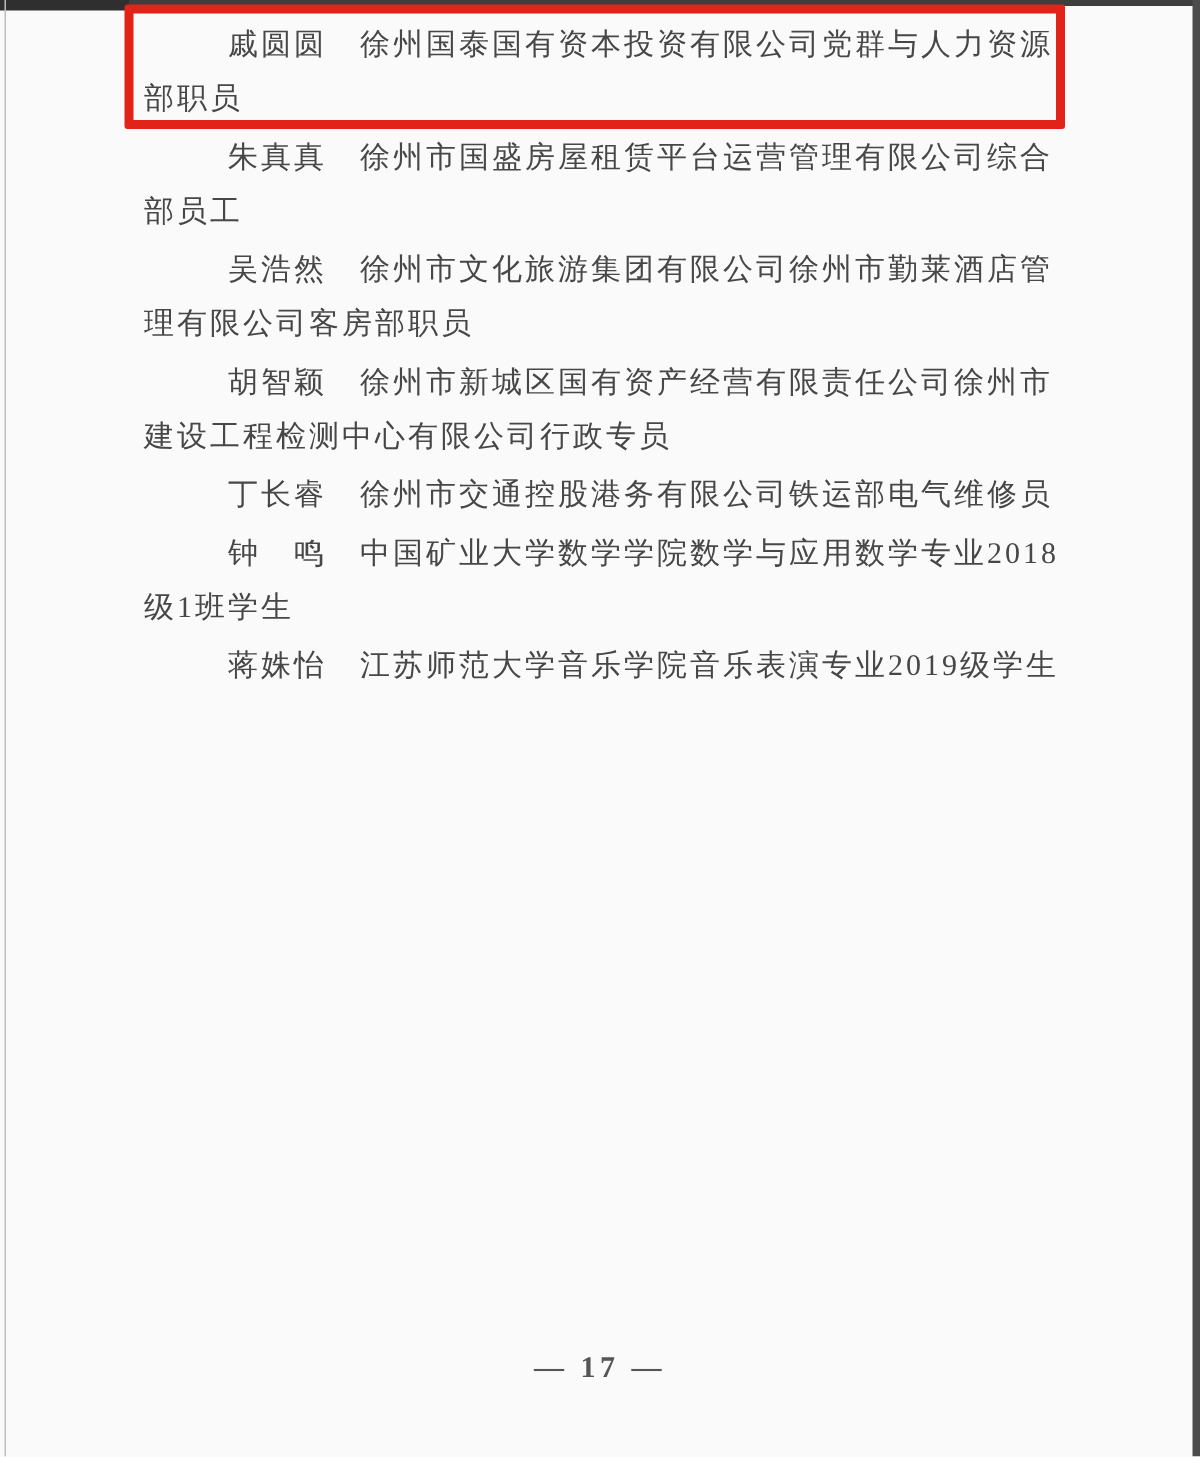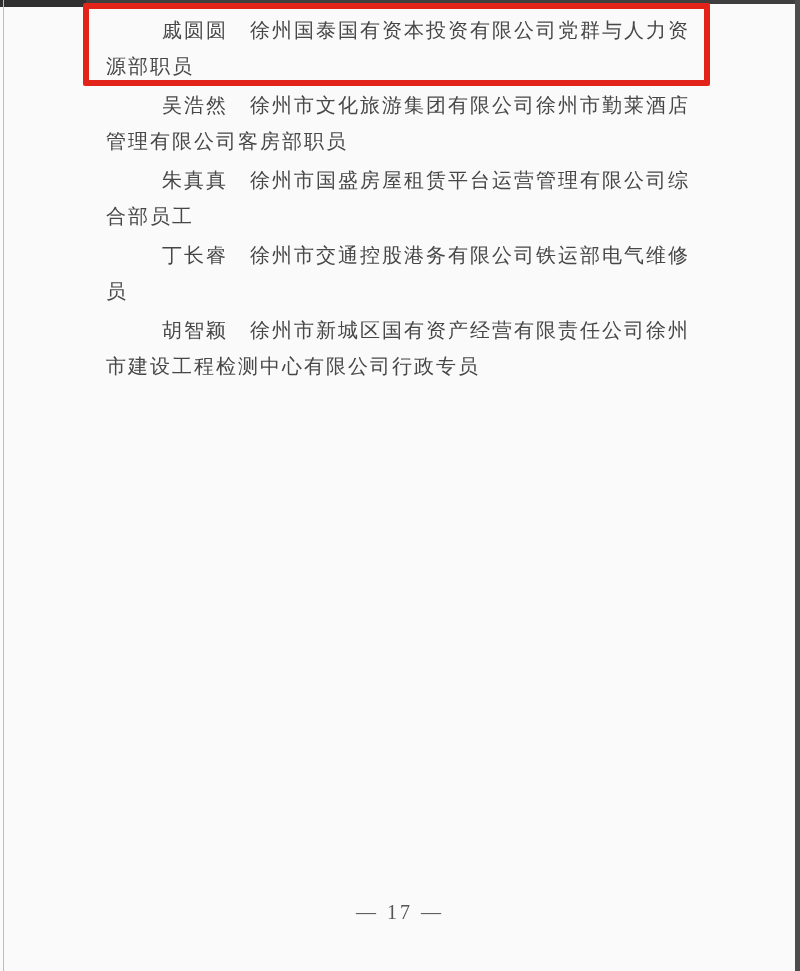--- a/index.html
+++ b/index.html
@@ -18,38 +18,40 @@
   .highlight-box{
     position:absolute;left:83px;top:3px;width:615px;height:71px;
     border:6px solid #e2231a;border-radius:2px;
     pointer-events:none;
   }
   
   .content{
     position:absolute;left:88px;top:12px;width:622px;
     font-size:20px;line-height:36px;letter-spacing:2px;
   }
-  p.entry{margin:0 0 3px 18px;text-indent:56px;padding:0;}
+  p.entry{margin:0 0 3px 8px;text-indent:56px;padding:0;}
   .desc{padding-left:22px;}
   .page-number{
     position:absolute;top:901px;left:0;width:800px;
-    text-align:center;font-size:20px;color:#555;letter-spacing:3px;
+    text-align:center;font-size:20px;color:#555;letter-spacing:3px;font-weight:bold;
   }
 </style>
 </head>
 <body>
 
 <div class="edge-top"></div>
 <div class="edge-top-left"></div>
 <div class="edge-right"></div>
 <div class="edge-left-line"></div>
 
 <div class="highlight-box"></div>
 
 <div class="content">
   <p class="entry"><span class="name">戚圆圆</span><span class="desc">徐州国泰国有资本投资有限公司党群与人力资源部职员</span></p>
+  <p class="entry"><span class="name">朱真真</span><span class="desc">徐州市国盛房屋租赁平台运营管理有限公司综合部员工</span></p>
   <p class="entry"><span class="name">吴浩然</span><span class="desc">徐州市文化旅游集团有限公司徐州市勤莱酒店管理有限公司客房部职员</span></p>
-  <p class="entry"><span class="name">朱真真</span><span class="desc">徐州市国盛房屋租赁平台运营管理有限公司综合部员工</span></p>
+  <p class="entry"><span class="name">胡智颖</span><span class="desc">徐州市新城区国有资产经营有限责任公司徐州市建设工程检测中心有限公司行政专员</span></p>
   <p class="entry"><span class="name">丁长睿</span><span class="desc">徐州市交通控股港务有限公司铁运部电气维修员</span></p>
-  <p class="entry"><span class="name">胡智颖</span><span class="desc">徐州市新城区国有资产经营有限责任公司徐州市建设工程检测中心有限公司行政专员</span></p>
+  <p class="entry"><span class="name">钟　鸣</span><span class="desc">中国矿业大学数学学院数学与应用数学专业2018级1班学生</span></p>
+  <p class="entry"><span class="name">蒋姝怡</span><span class="desc">江苏师范大学音乐学院音乐表演专业2019级学生</span></p>
 </div>
 
 <div class="page-number">— 17 —</div>
 
 </body></html>

